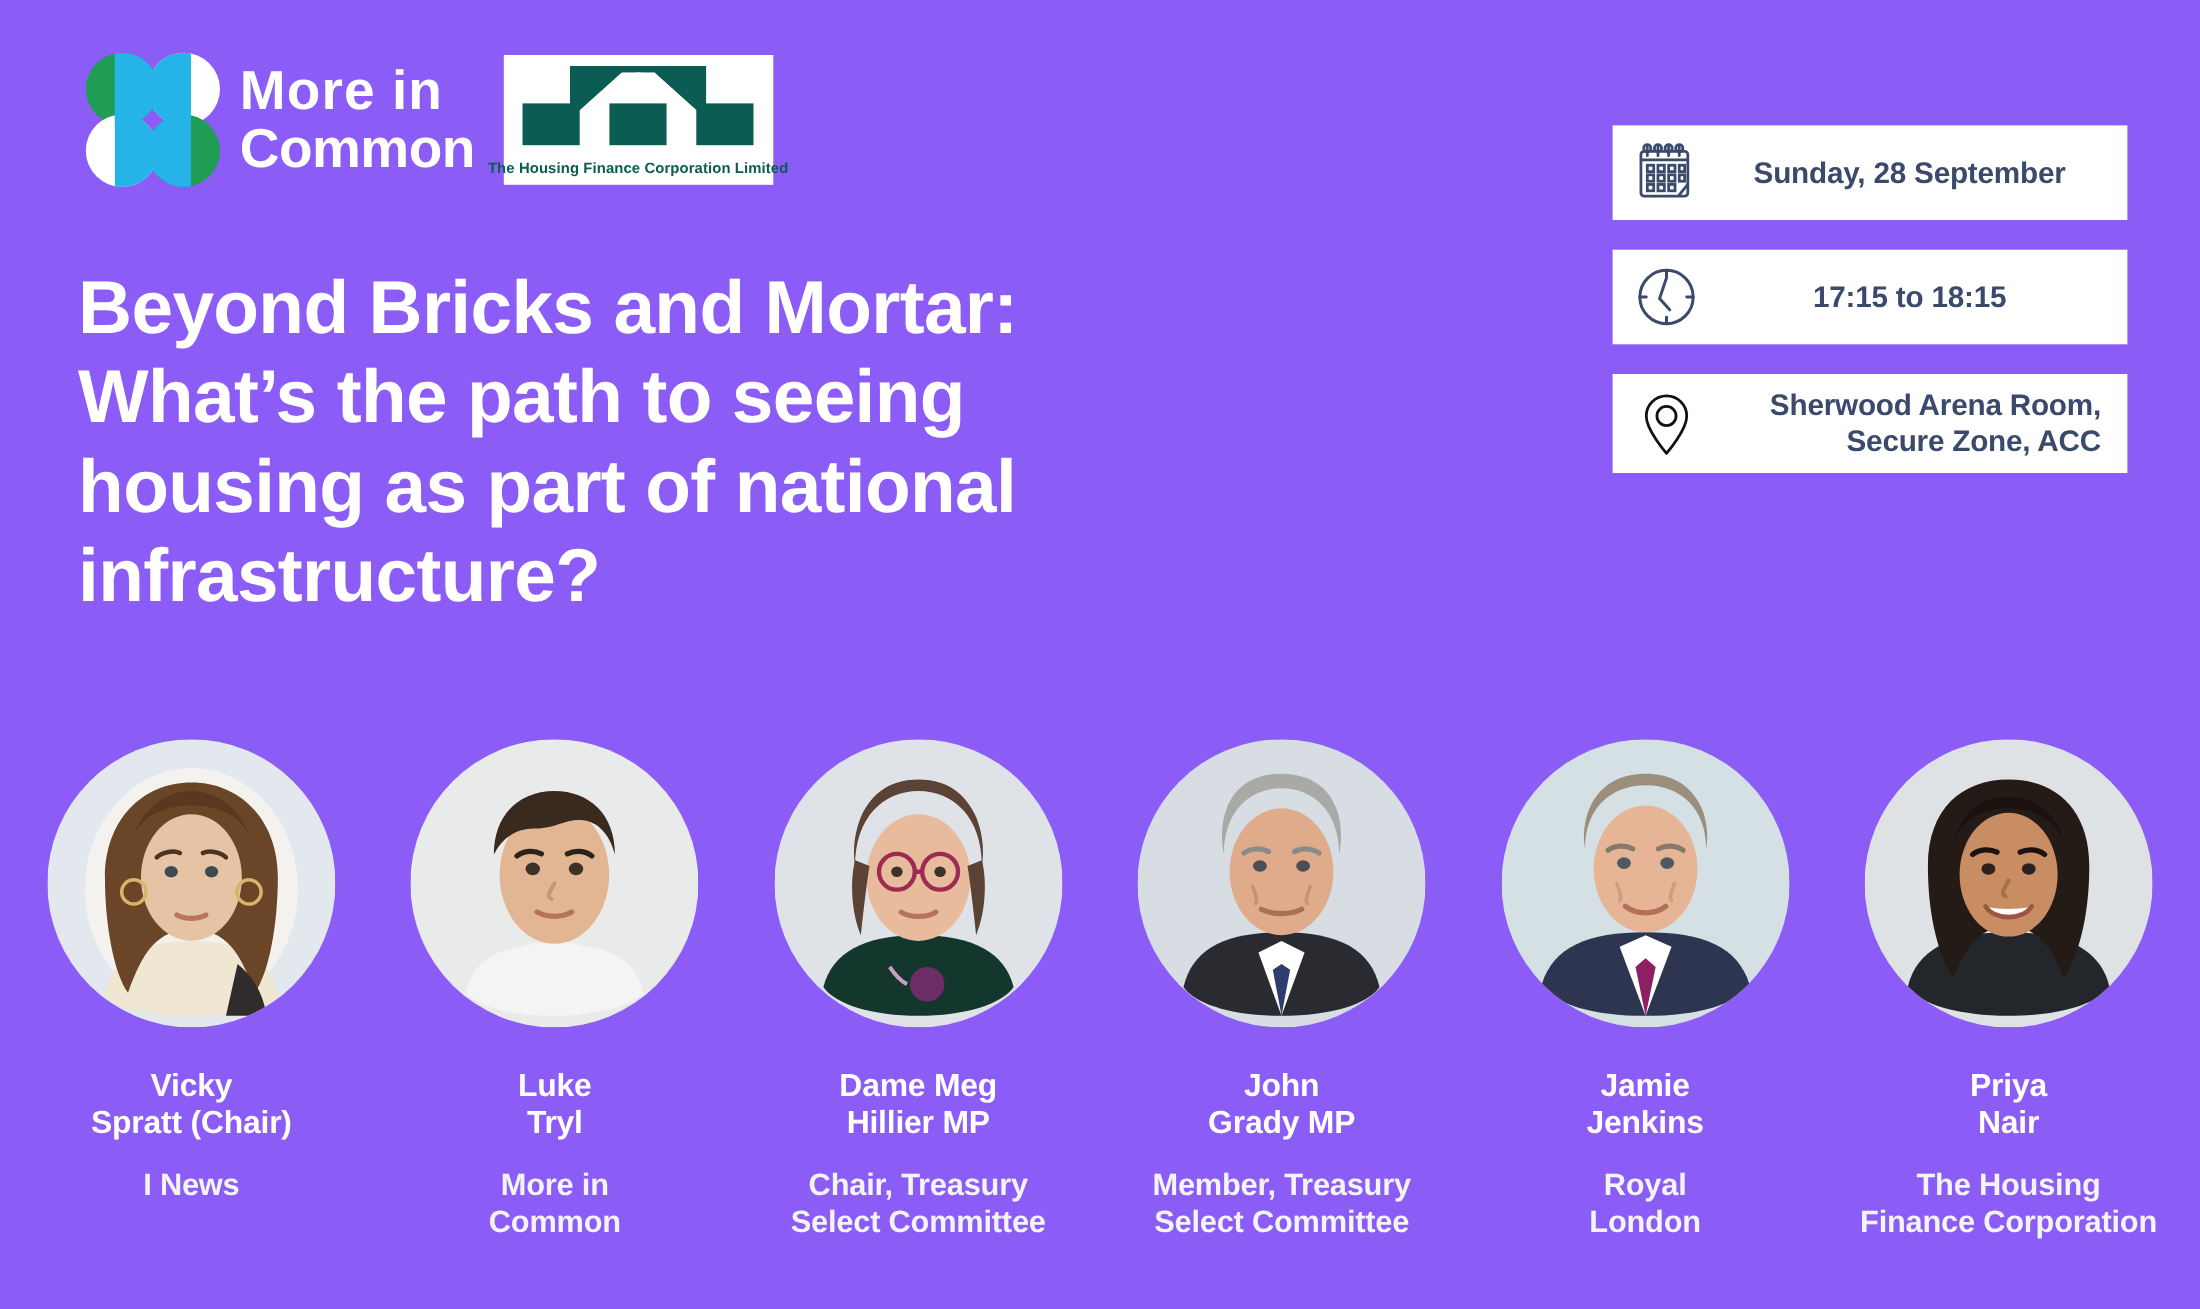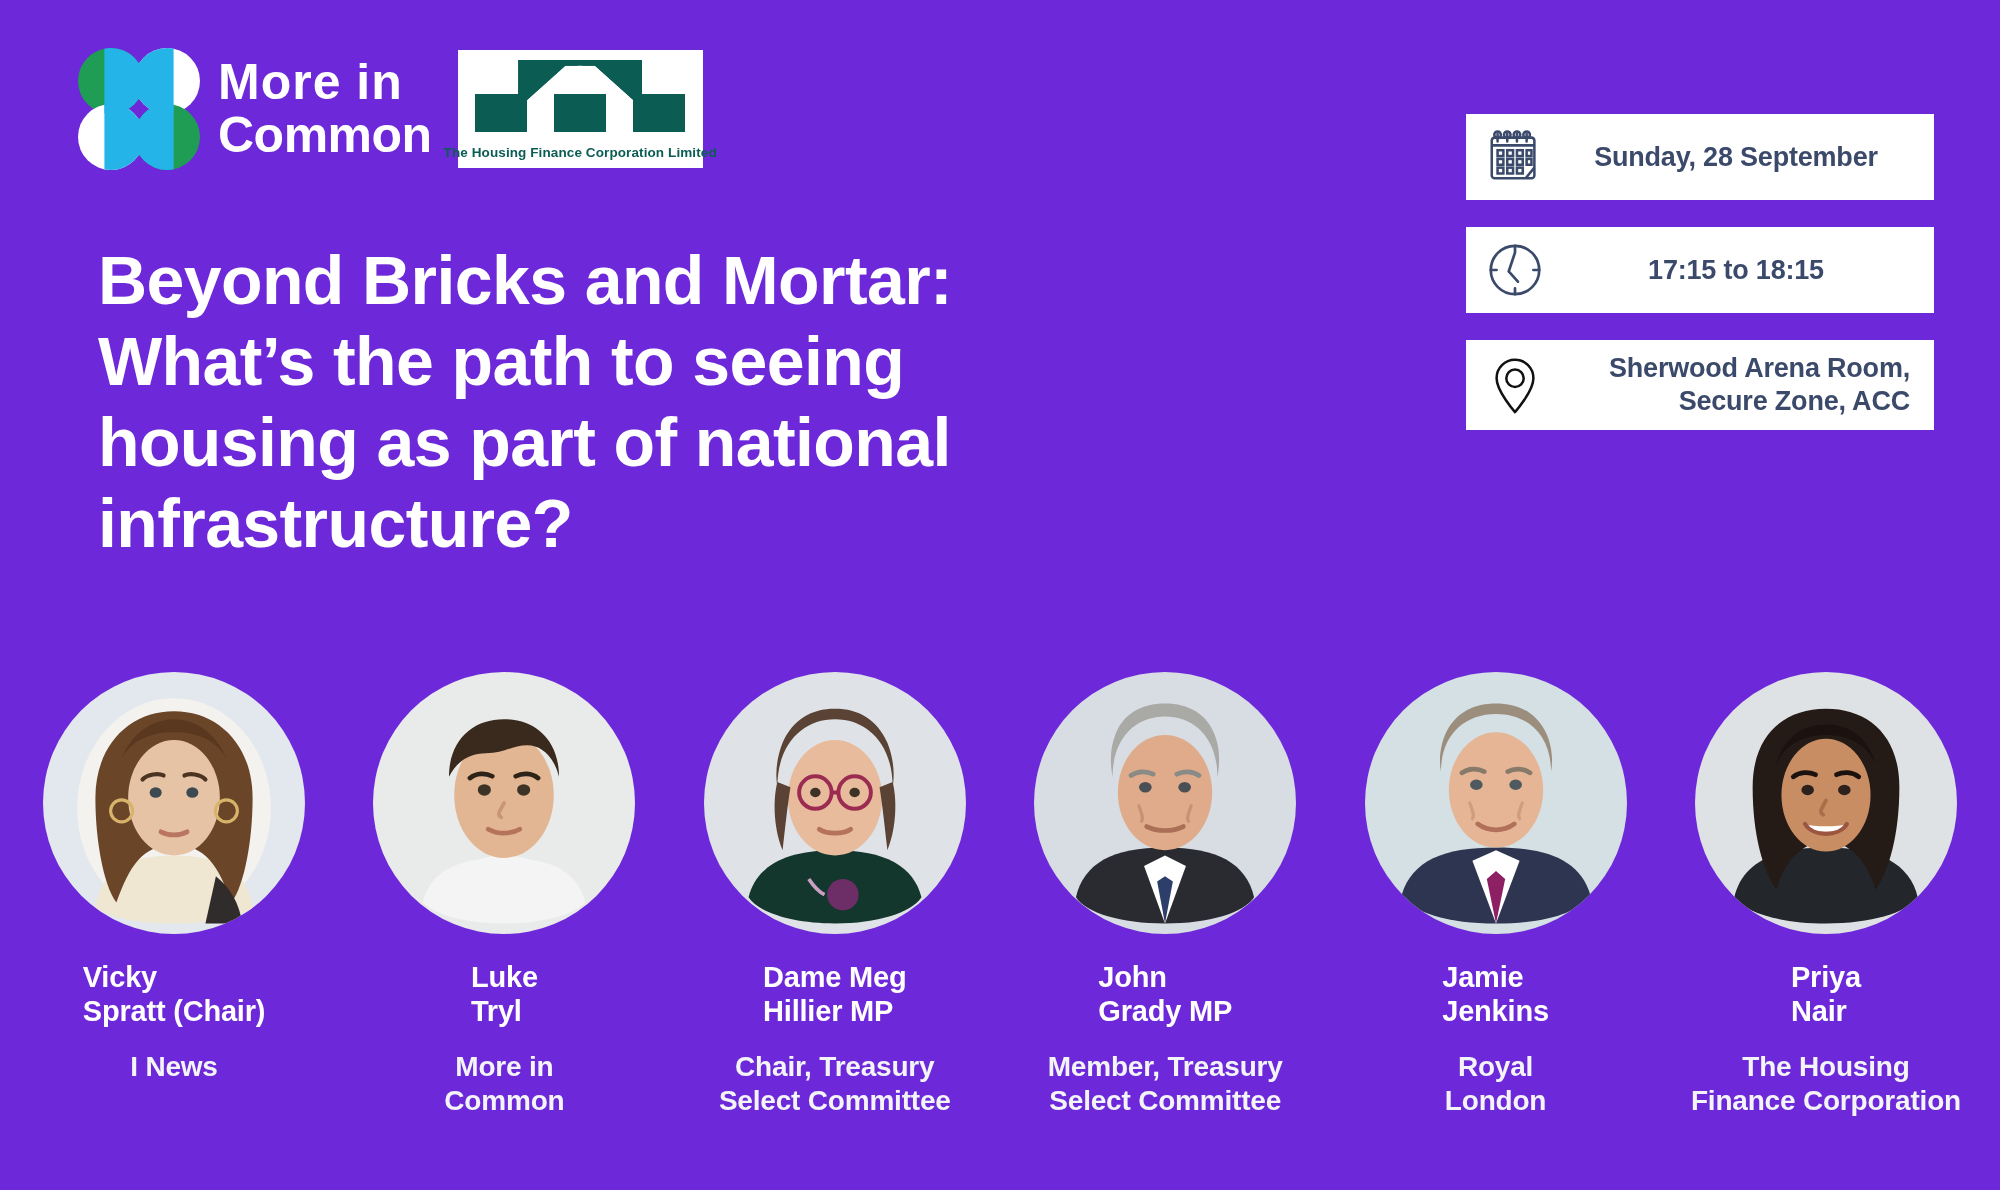--- a/index.html
+++ b/index.html
@@ -14,21 +14,21 @@
   body {
     background: #3b4a6b;
     font-family: "Liberation Sans", sans-serif;
     position: relative;
   }
 
   .poster {
     position: relative;
     width: 2000px;
     height: 1190px;
-    background: #6d28d9;
+    background: #8b5cf6;
   }
 
   
   .header-logos {
     position: absolute;
     left: 78px;
     top: 48px;
     display: flex;
     align-items: center;
     gap: 26px;
@@ -130,21 +130,21 @@
     color: #0b5c53;
     font-size: 13.5px;
     font-weight: bold;
     letter-spacing: 0.1px;
     white-space: nowrap;
   }
 
   
   .title {
     position: absolute;
-    left: 98px;
+    left: 71px;
     top: 240px;
     width: 1100px;
     color: #ffffff;
     font-size: 68px;
     font-weight: bold;
     line-height: 1.19;
     letter-spacing: -0.6px;
   }
 
   
@@ -205,25 +205,26 @@
     width: 262px;
     height: 262px;
     border-radius: 50%;
     overflow: hidden;
     position: relative;
     flex: none;
   }
   .avatar svg { display: block; width: 100%; height: 100%; }
 
   .sp-name {
-    margin-top: 26px;
+    margin-top: 36px;
     color: #ffffff;
     font-size: 29px;
     font-weight: bold;
     line-height: 1.18;
+    text-align: center;
     letter-spacing: -0.2px;
   }
   .sp-org {
     margin-top: 22px;
     color: #f2f4f8;
     font-size: 28px;
     font-weight: bold;
     line-height: 1.2;
     text-align: center;
     letter-spacing: -0.2px;

